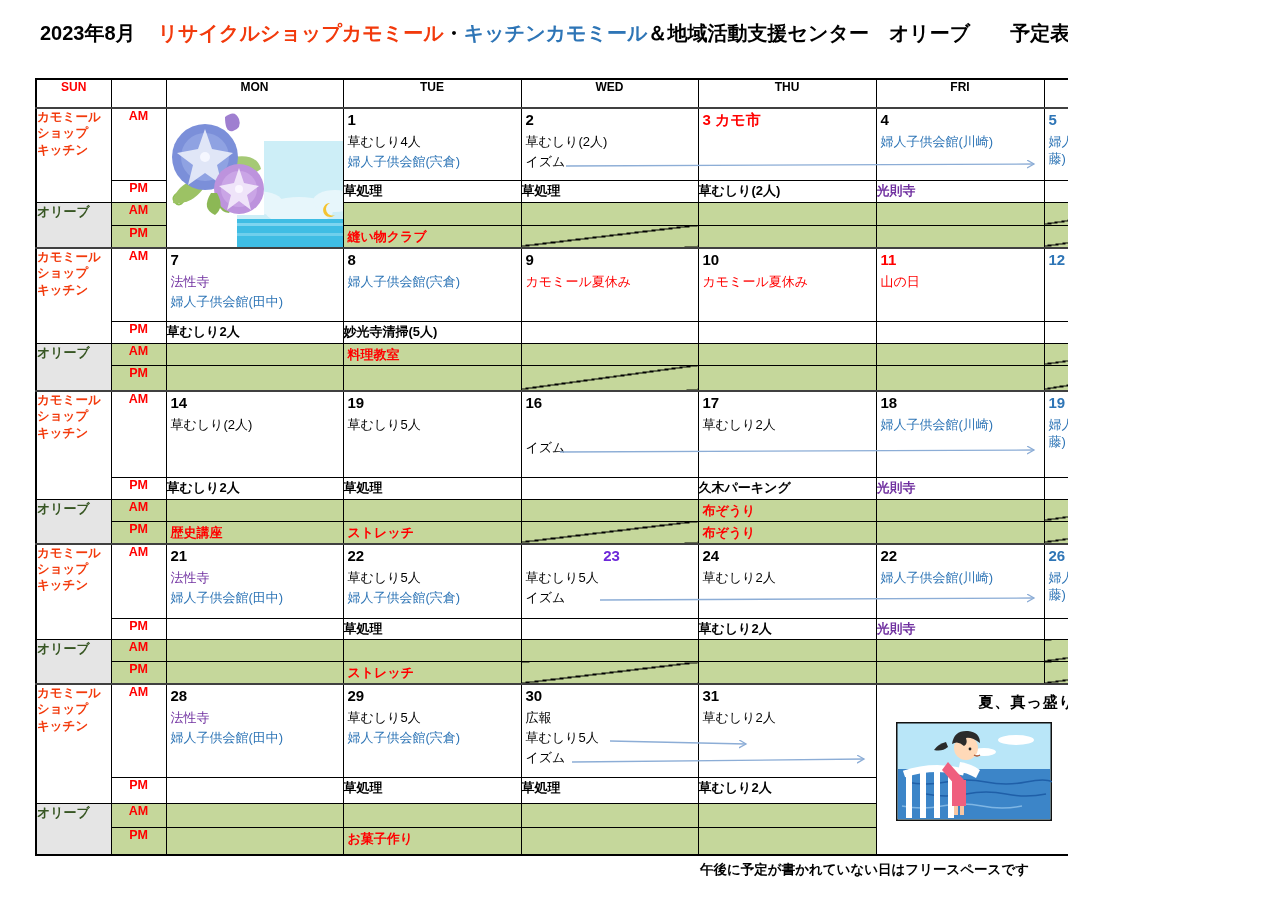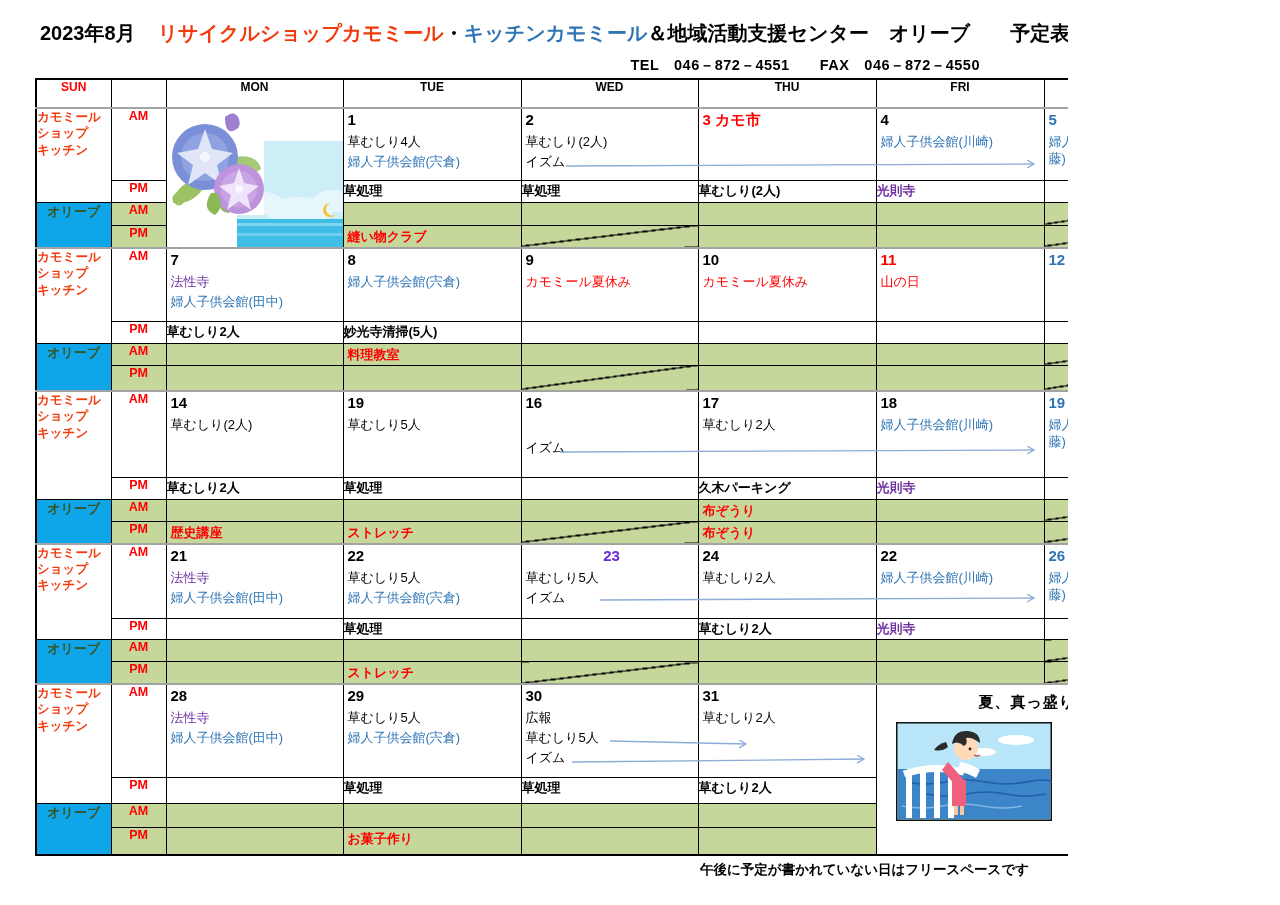--- a/index.html
+++ b/index.html
@@ -7,27 +7,27 @@
         font-family:"Liberation Sans","DejaVu Sans",sans-serif;color:#000;}
   
   .title{position:absolute;left:40px;top:20px;font-size:20px;font-weight:bold;white-space:nowrap;}
   .title .t-red{color:#f23a0c;margin-left:22px;}
   .title .t-blue{color:#2e75b6;}
   .tel{position:absolute;top:56px;right:88px;font-size:14.5px;font-weight:bold;letter-spacing:.5px;}
   
   table.cal{position:absolute;left:35px;top:78px;border-collapse:collapse;table-layout:fixed;
             width:1158px;border:2px solid #000;}
   .cal td{border:1px solid #000;padding:0;vertical-align:top;overflow:hidden;}
-  tr.wk td{border-top:2px solid #a3a3a3;margin-left:40px;}
+  tr.wk td{border-top:2px solid #404040;margin-left:40px;}
   .hdr{font-size:12px;font-weight:bold;text-align:center;vertical-align:middle;}
   .hdr-sun{color:#ff0000;} .hdr-sat{color:#2e75b6;}
   .lbl-kamo{color:#f23a0c;font-weight:bold;font-size:12.5px;line-height:1.3;white-space:pre-line;
             vertical-align:middle;padding-left:5px;background:#fff;}
-  .lbl-olive{background:#0ea5e9;color:#375623;font-weight:bold;font-size:13px;
-             vertical-align:middle;padding-left:4px;text-align:center;}
+  .lbl-olive{background:#e5e5e5;color:#375623;font-weight:bold;font-size:13px;
+             vertical-align:middle;padding-left:4px;}
   .ampm{color:#ff0000;font-weight:bold;font-size:12.5px;text-align:center;vertical-align:middle;}
   .olv{background:#c5d79b;}
   .daynum{font-size:15px;font-weight:bold;line-height:20px;padding:1px 0 0 4px;}
   .ev{font-size:13px;font-weight:normal;line-height:17px;margin:3px 0 0 4px;}
   .sp26{margin-top:26px;}
   .pmtx{display:block;font-size:13px;font-weight:bold;line-height:20px;}
   .otx{display:block;font-size:13px;font-weight:bold;line-height:20px;padding:1px 0 0 4px;color:#ff0000;}
   .c-bl{color:#2e75b6;} .c-rd{color:#ff0000;} .c-pu{color:#7030a0;}
   .n-red{color:#ff0000;} .n-blue{color:#2e75b6;} .n-pu{color:#6d28d9;text-align:center;}
   .diag{background-image:linear-gradient(to bottom right,
@@ -41,21 +41,20 @@
   .footer-note{position:absolute;left:700px;top:861px;font-size:13.5px;font-weight:bold;}
 </style>
 </head>
 <body>
 
 <div class="page">
 
   <div class="title">
     <span>2023年8月</span><span class="t-red">リサイクルショップカモミール</span><span>・</span><span class="t-blue">キッチンカモミール</span><span>＆地域活動支援センター　オリーブ　　予定表</span>
   </div>
-  <div class="tel">TEL　046－872－4551　　FAX　046－872－4550</div>
 
   <table class="cal">
     <colgroup>
       <col style="width:75px">
         <col style="width:55px">
         <col style="width:177px">
         <col style="width:178px">
       <col style="width:177px">
         <col style="width:178px">
         <col style="width:168px">

